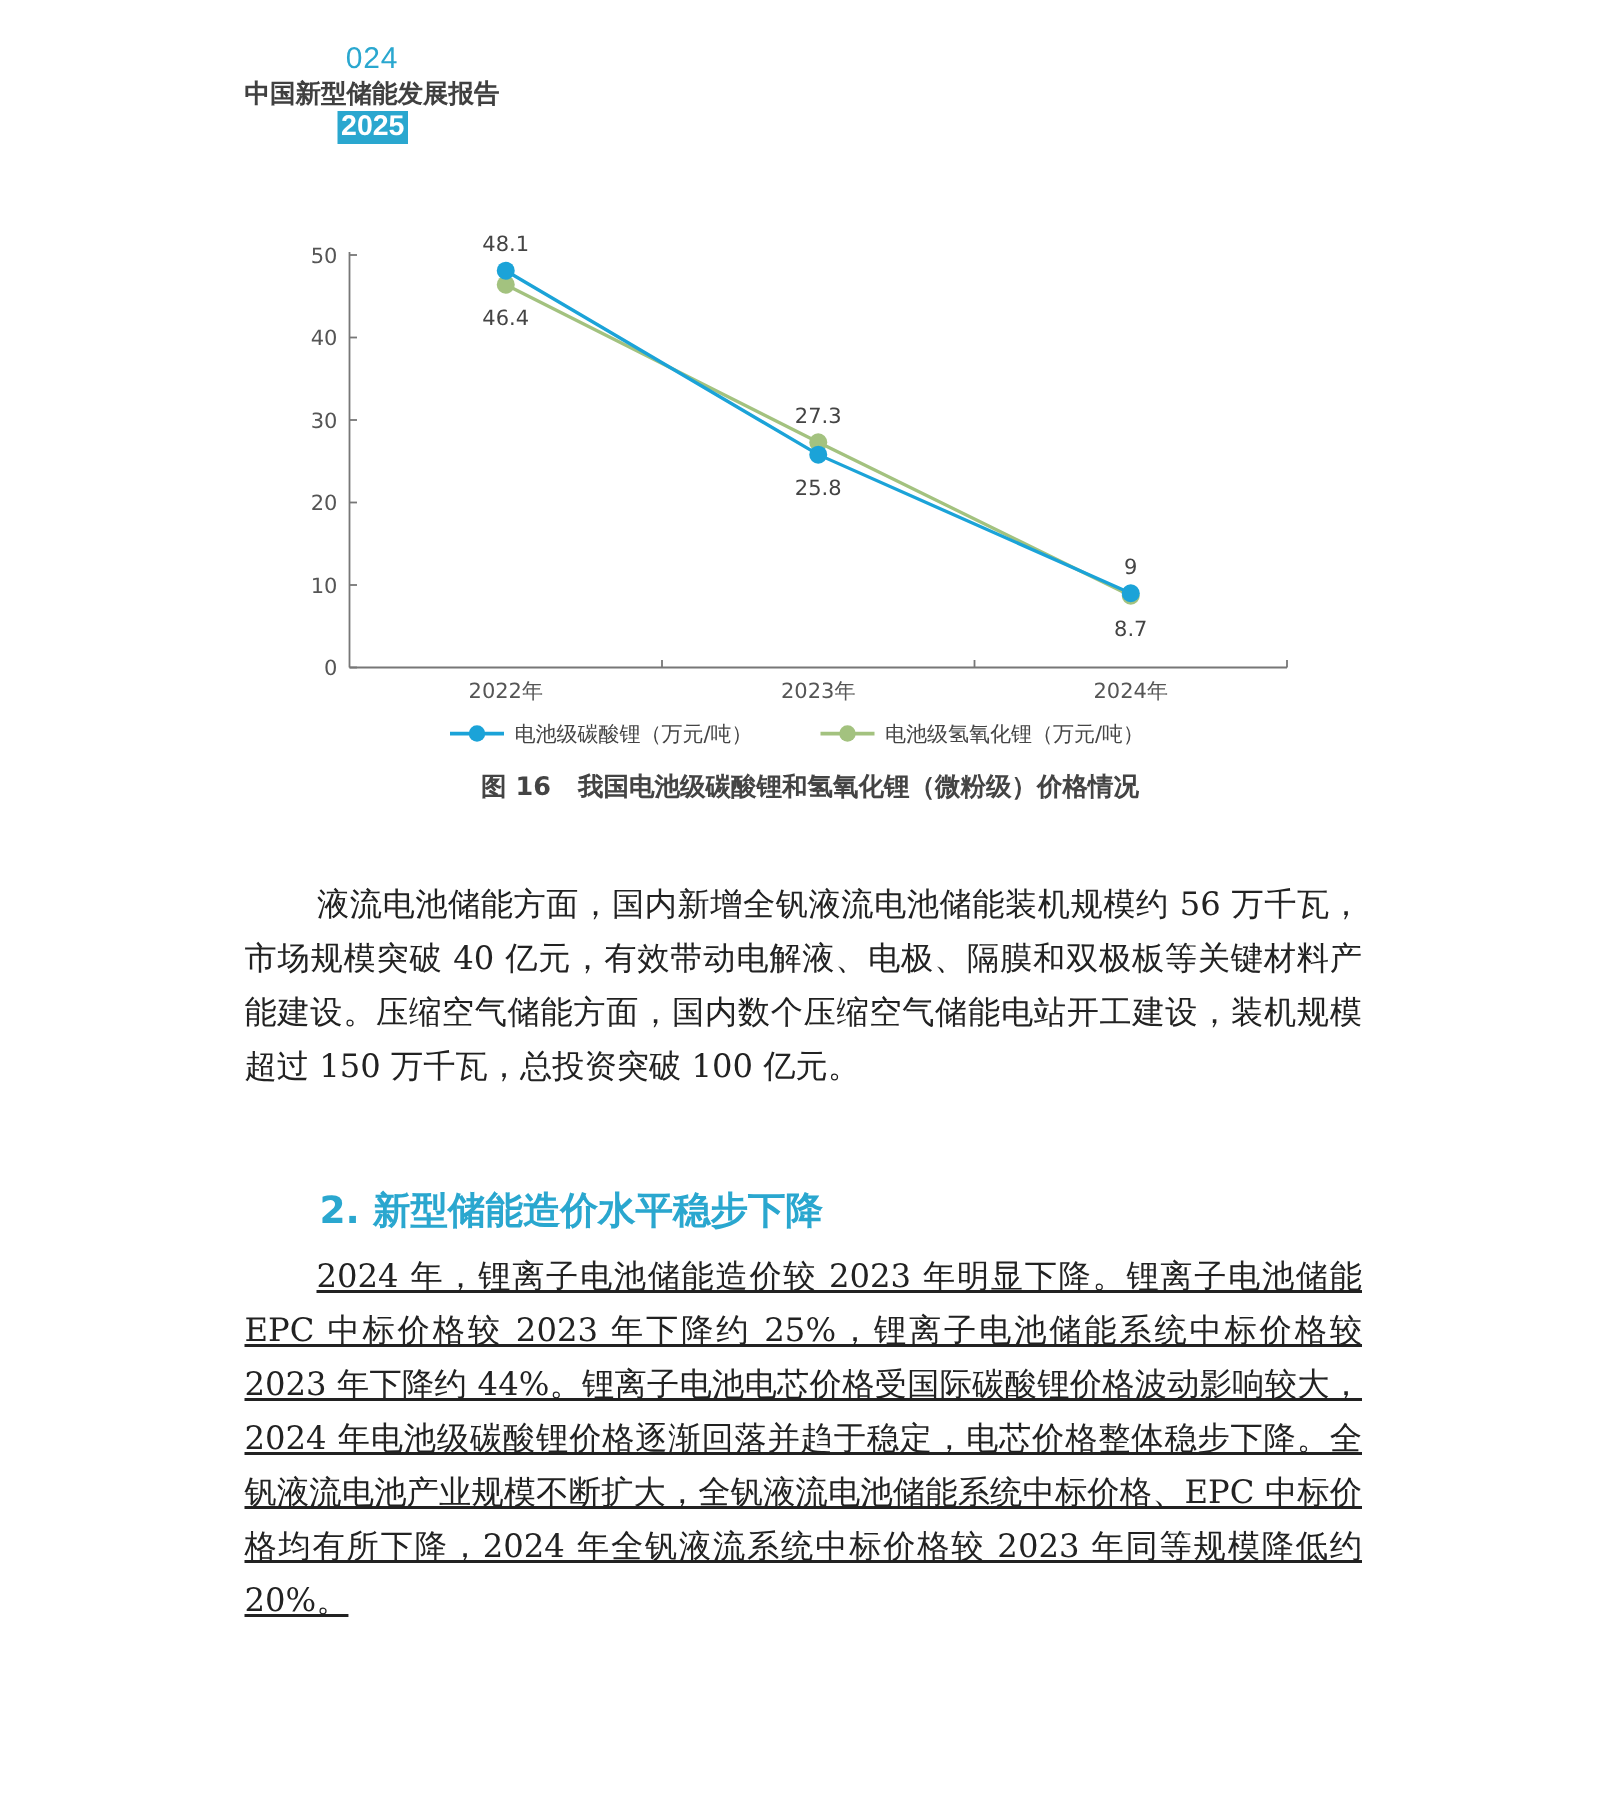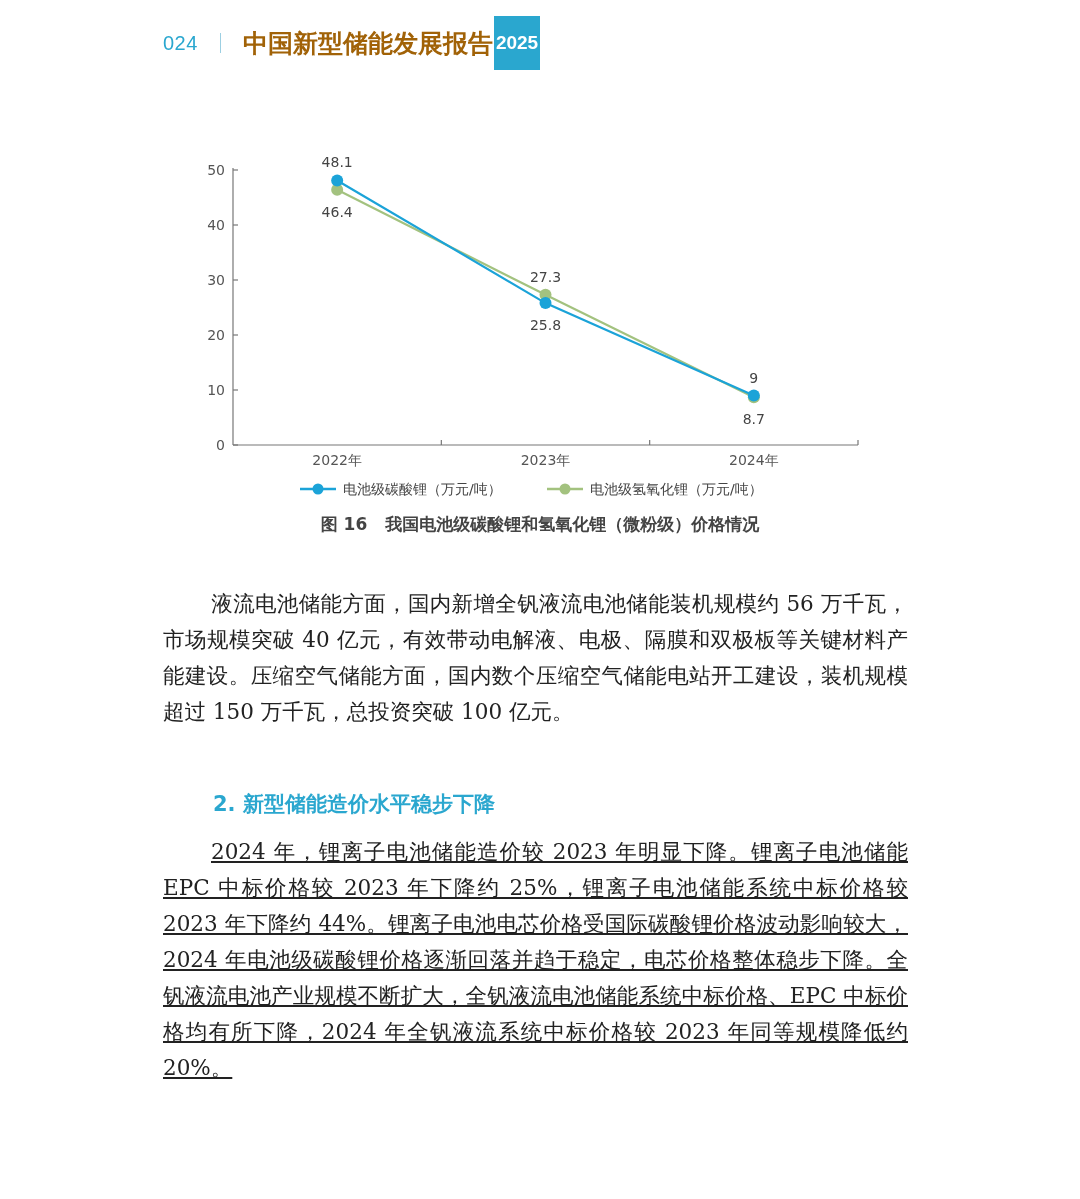--- a/index.html
+++ b/index.html
@@ -1,32 +1,32 @@
 <!DOCTYPE html>
 <html><head>
 <meta charset="utf-8">
 <style>
   html, body { margin:0; padding:0; background:#ffffff; }
   body { width:1080px; height:1199px; position:relative; overflow:hidden;
          font-family:"DejaVu Sans", sans-serif; color:#333; }
-  .header { position:absolute; left:163px; top:28px; height:30px; display:flex; align-items:center; }
+  .header { position:absolute; left:163px; top:28px; height:30px; display:flex; align-items:center;flex-direction:column; }
   .page-num { font-family:"Liberation Sans", sans-serif; font-size:20px; color:#2aa7cf; letter-spacing:0.5px; }
   .sep { width:1px; height:20px; background:#9ccfe2; margin:0 22px 0 22px; }
-  .report-title { font-size:25px; font-weight:bold; color:#a16207;font-family:Liberation Serif, serif; }
+  .report-title { font-size:17px; font-weight:bold; color:#404040;font-family:Liberation Serif, serif; }
   .year-badge { font-family:"Liberation Sans", sans-serif; font-size:19px; font-weight:bold; color:#fff;
-                background:#2aa7cf; padding:16px 2px; margin-left:1px; line-height:22px; }
+                background:#2aa7cf; padding:0 2px; margin-left:1px; line-height:22px; }
   .chart { position:absolute; left:0; top:0; width:1080px; height:540px; }
   .chart svg text { font-family:"DejaVu Sans", sans-serif; }
   .caption { position:absolute; left:0; width:1080px; top:513px; text-align:center;
              font-size:17px; font-weight:bold; color:#444; }
   .caption .fig { margin-right:18px; }
   .para { position:absolute; left:163px; width:745px; font-family:"DejaVu Serif", serif;
           font-size:21.5px; line-height:36px; color:#222; text-align:justify; }
   .para .indent { display:inline-block; width:48px; }
-  .h2 { position:absolute; left:213px; top:790px; font-size:21px; font-weight:bold; color:#2aa7cf; }
+  .h2 { position:absolute; left:213px; top:790px; font-size:25px; font-weight:bold; color:#2aa7cf; }
 </style>
 </head>
 <body>
 
 <div class="header">
   <span class="page-num">024</span>
   <span class="sep"></span>
   <span class="report-title">中国新型储能发展报告</span>
   <span class="year-badge">2025</span>
 </div>

